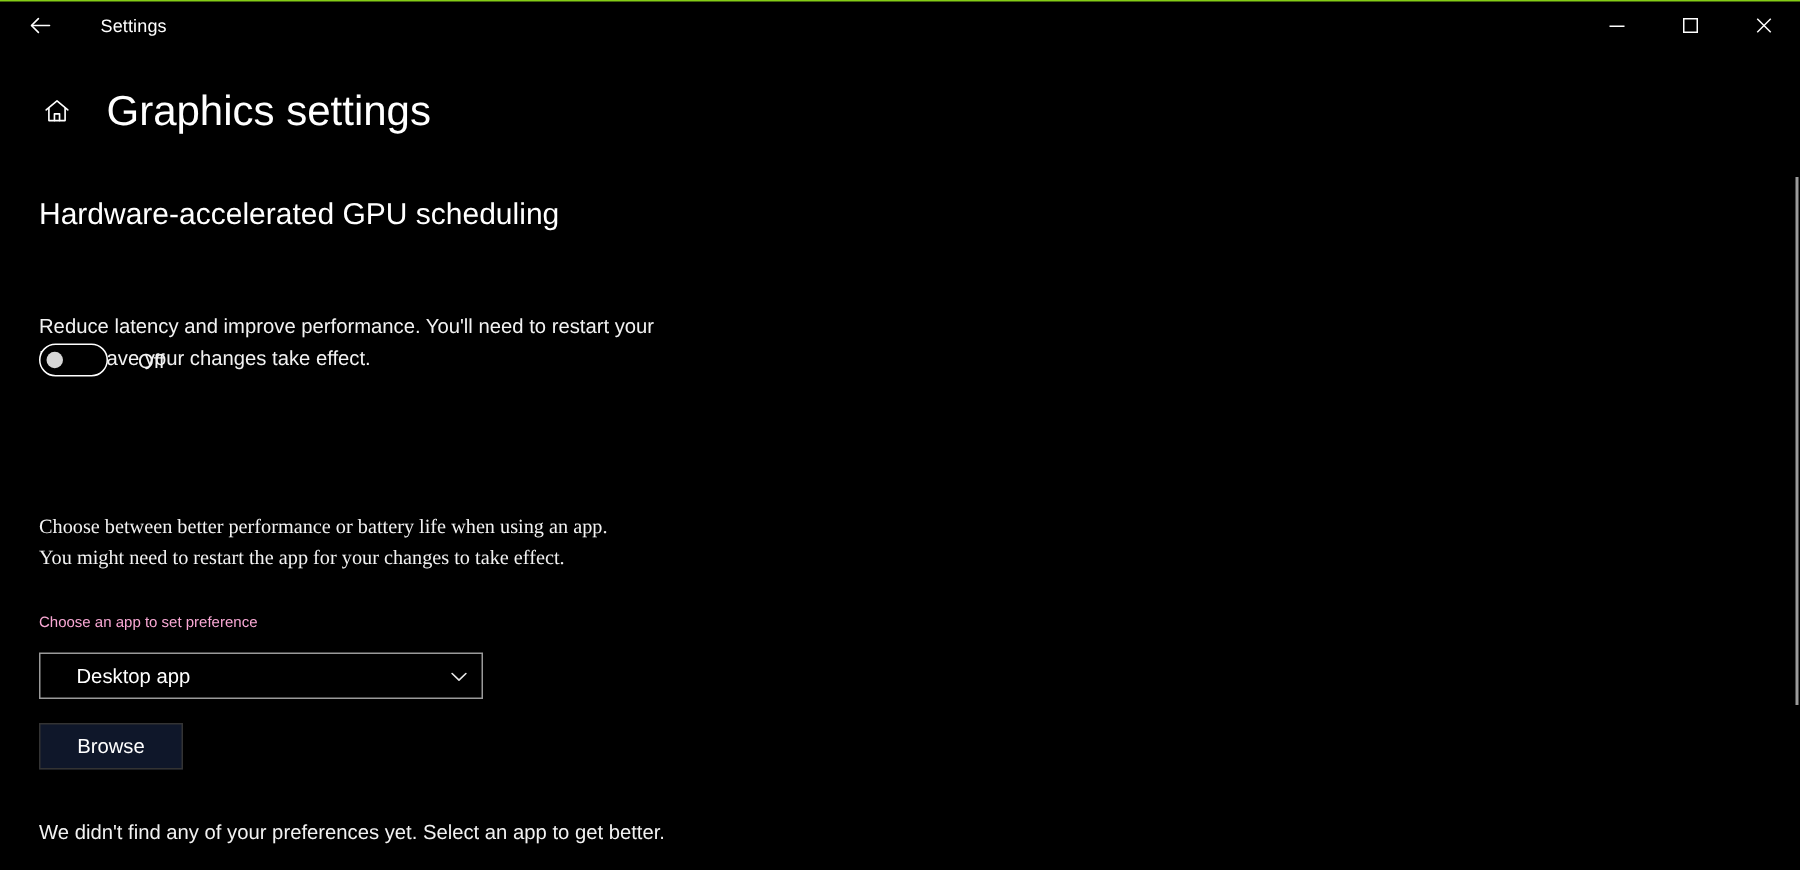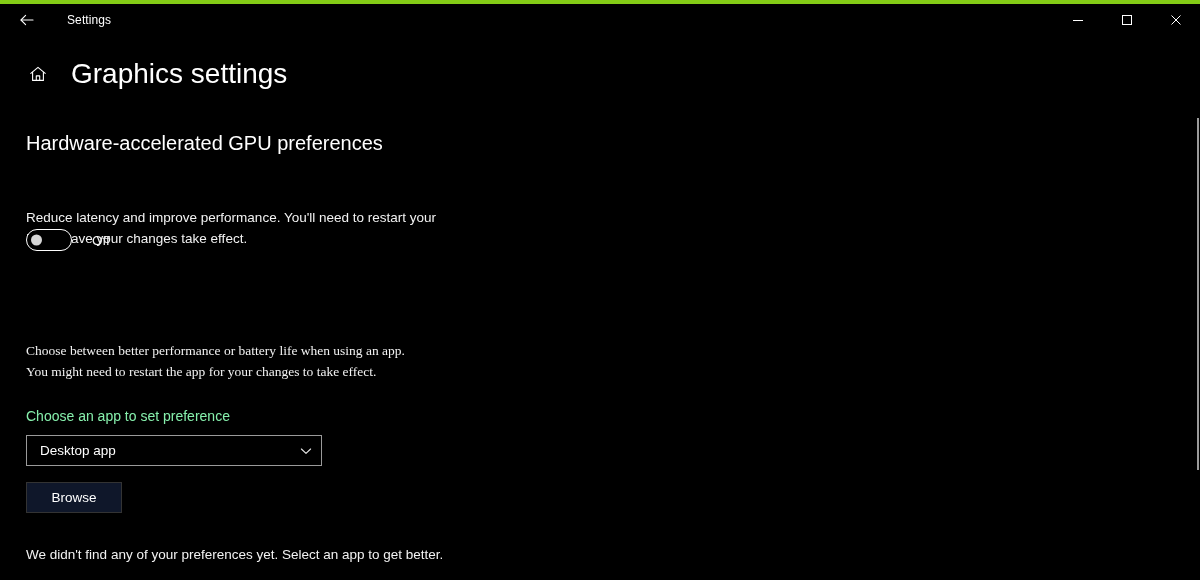--- a/index.html
+++ b/index.html
@@ -16,21 +16,21 @@
     position: relative;
   }
 
   
   #titlebar {
     position: absolute;
     left: 0; top: 0;
     width: 1200px;
     height: 32px;
     background: #000000;
-    border-top: 4px solid #84cc16;
+    border-top: 1px solid #84cc16;
     box-sizing: border-box;
   }
   #back-button {
     position: absolute;
     left: 8px; top: 2px;
     width: 38px; height: 28px;
     display: flex; align-items: center; justify-content: center;
   }
   #back-button svg { display:block; }
   #app-title {
@@ -93,23 +93,23 @@
     position: absolute;
     left: 26px;
     font-size: 13.5px;
     line-height: 21px;
     color: #f2f2f2;
     white-space: pre-line;
   }
   .field-label {
     position: absolute;
     left: 26px;
-    font-size: 14px;
+    font-size: 10px;
     line-height: 18px;
-    color: #86efac;
+    color: #f9a8d4;
     white-space: nowrap;
   }
 
   #gpu-heading { top: 132px; }
   #gpu-desc    { top: 179px; width: 480px; margin-top: 28px; }
 
   
   #gpu-toggle-row {
     position: absolute;
     left: 26px; top: 228px;
@@ -149,21 +149,21 @@
     position: absolute;
     left: 26px; top: 435px;
     width: 296px; height: 31px;
     border: 1.3px solid #9a9a9a;
     background: #000000;
     box-sizing: border-box;
     display: flex;
     align-items: center;
   }
   #app-select-value {
-    margin-left: 13px;
+    margin-left: 24px;
     font-size: 13.5px;
     color: #ffffff;
     flex: 1;
     white-space: nowrap;
     overflow: hidden;
   }
   #app-select-chevron {
     width: 30px;
     display: flex; align-items: center; justify-content: center;
   }
@@ -248,21 +248,21 @@
       <path d="M2.8 9.3 L10 3.3 L17.2 9.3"></path>
       <path d="M4.6 8.2 V16.4 H15.4 V8.2"></path>
       <path d="M8.3 16.4 V11.9 H11.7 V16.4"></path>
     </svg>
   </div>
   <div id="page-title">Graphics settings</div>
 </div>
 
 <div id="content">
 
-  <div class="section-heading" id="gpu-heading">Hardware-accelerated GPU preferences</div>
+  <div class="section-heading" id="gpu-heading">Hardware-accelerated GPU scheduling</div>
 
   <div class="body-text" id="gpu-desc">Reduce latency and improve performance. You'll need to restart your
 PC to have your changes take effect.</div>
 
   <div id="gpu-toggle-row">
     <div id="gpu-toggle">
       <span class="knob"></span>
     </div>
     <span id="gpu-toggle-state">Off</span>
   </div>

